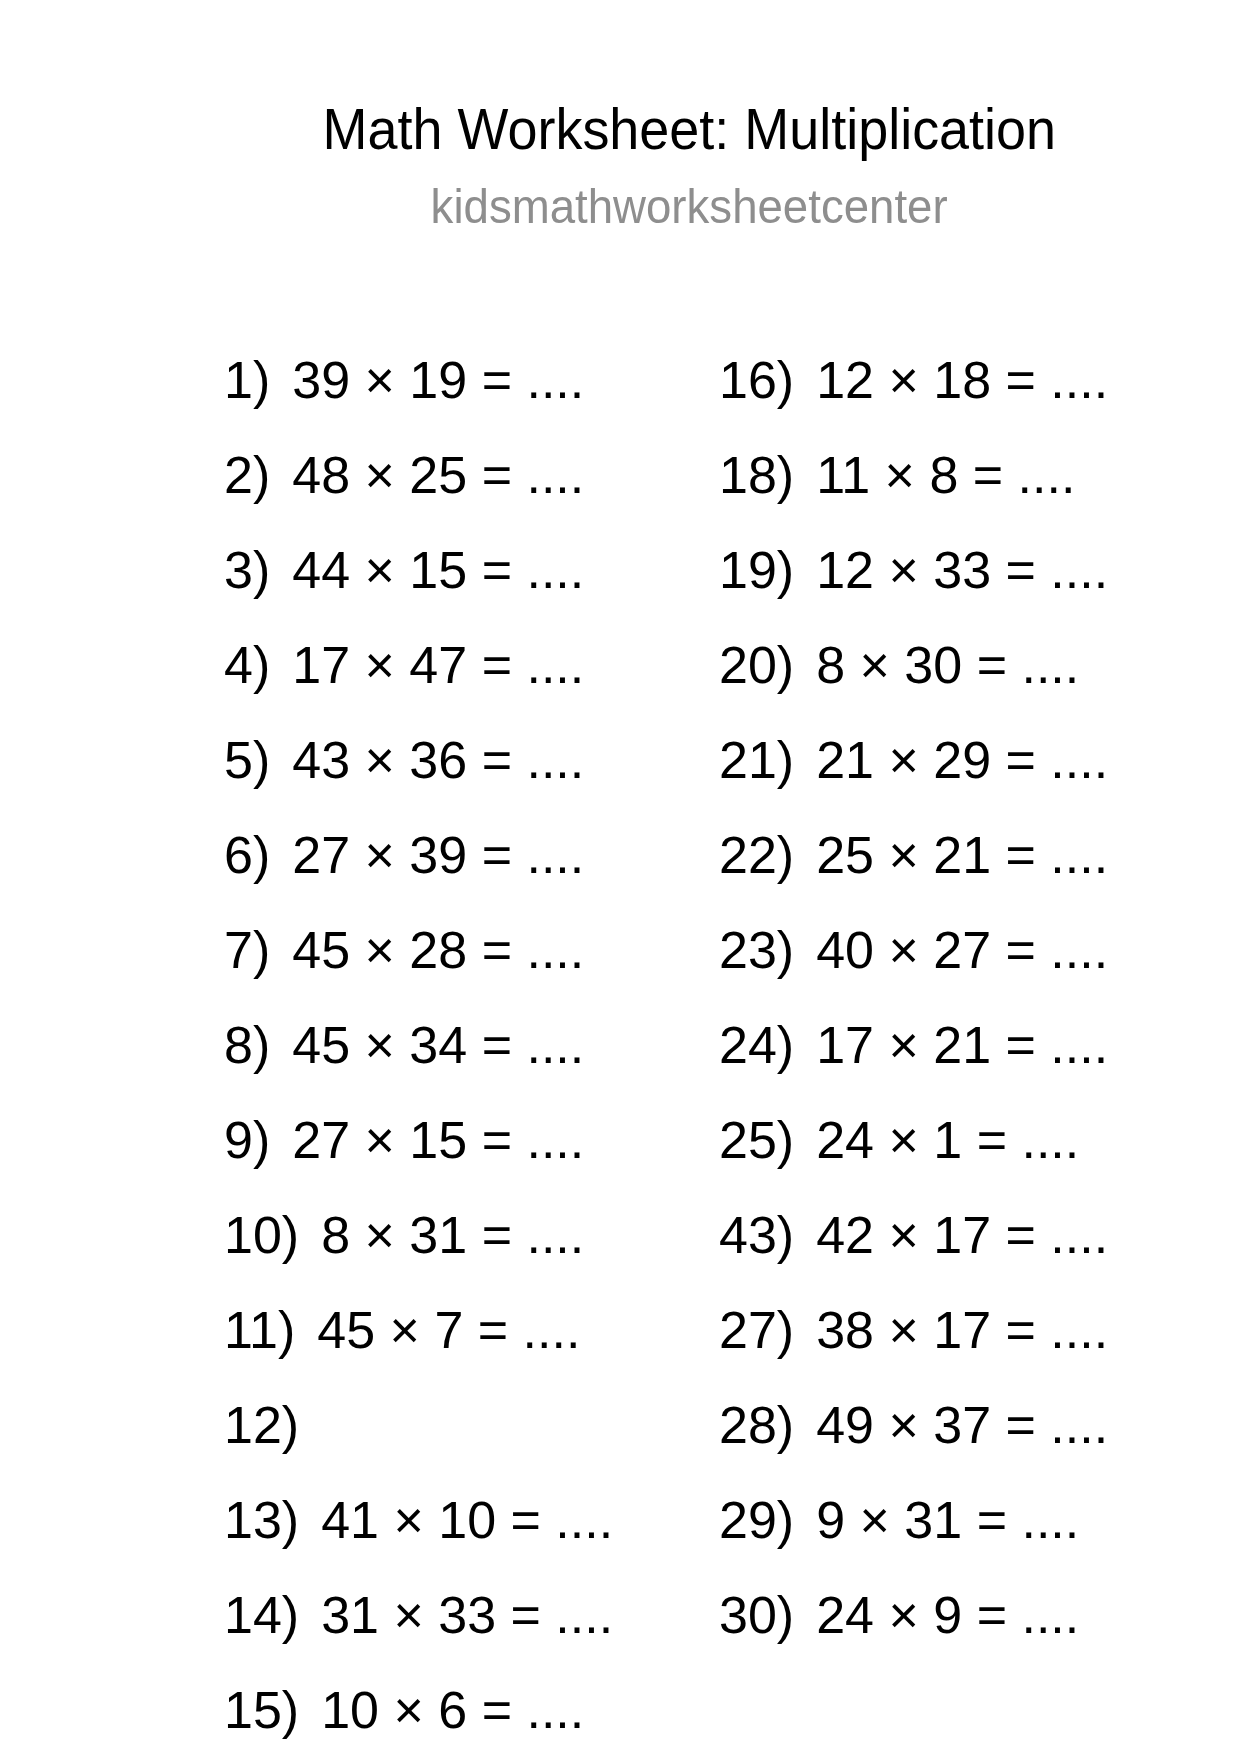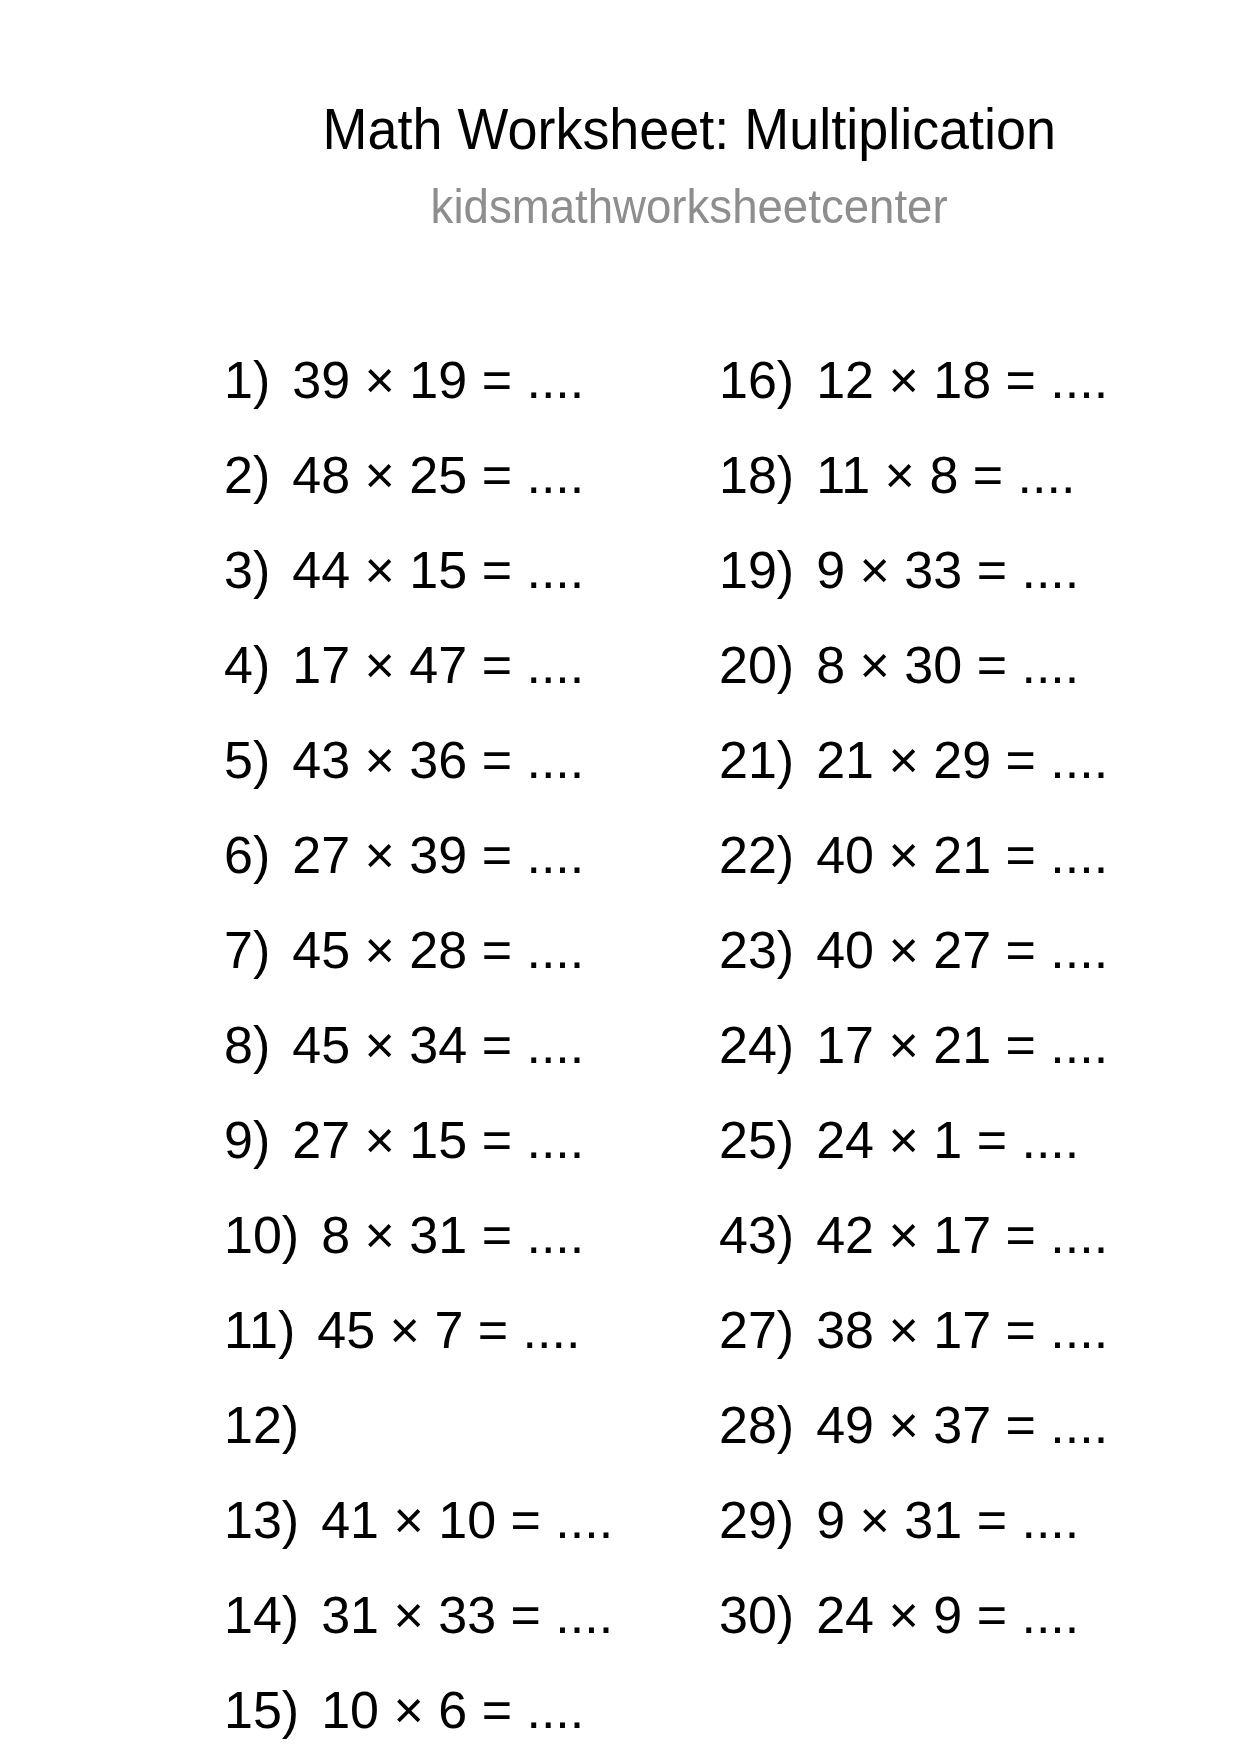--- a/index.html
+++ b/index.html
@@ -161,36 +161,36 @@
     </div>
 
 
     <div class="row">
       <span class="num">18)</span>
       <span class="expr">11 × 8 = ....</span>
     </div>
 
     <div class="row">
       <span class="num">19)</span>
-      <span class="expr">9 × 33 = ....</span>
+      <span class="expr">12 × 33 = ....</span>
     </div>
 
     <div class="row">
       <span class="num">20)</span>
       <span class="expr">8 × 30 = ....</span>
     </div>
 
     <div class="row">
       <span class="num">21)</span>
       <span class="expr">21 × 29 = ....</span>
     </div>
 
     <div class="row">
       <span class="num">22)</span>
-      <span class="expr">40 × 21 = ....</span>
+      <span class="expr">25 × 21 = ....</span>
     </div>
 
     <div class="row">
       <span class="num">23)</span>
       <span class="expr">40 × 27 = ....</span>
     </div>
 
     <div class="row">
       <span class="num">24)</span>
       <span class="expr">17 × 21 = ....</span>

